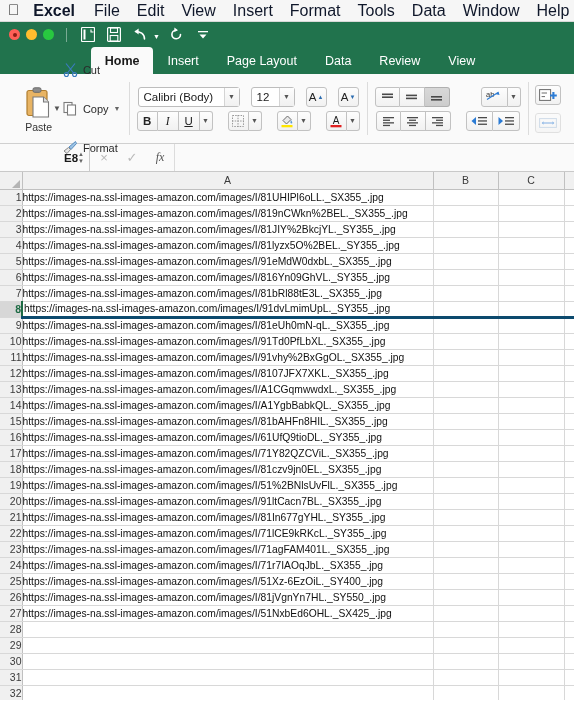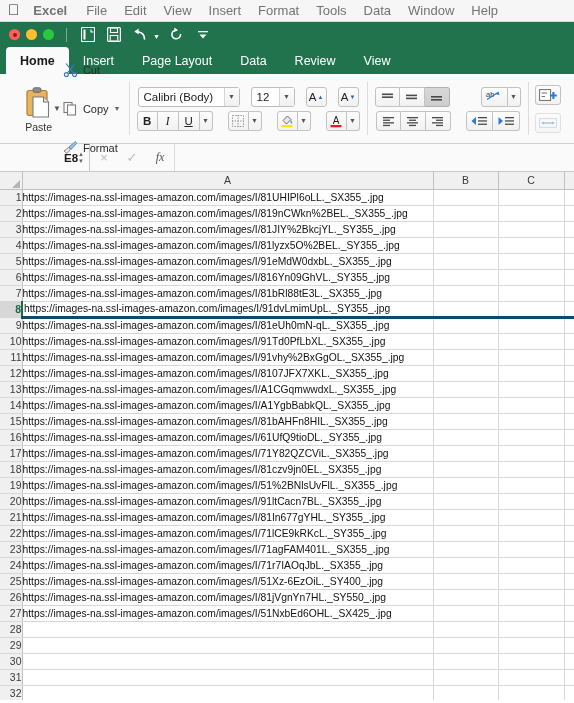--- a/index.html
+++ b/index.html
@@ -21,22 +21,22 @@
   }
   .apple-logo {
     font-size: 15px;
     line-height: 1;
     color: #222;
     margin-right: 14px;
     position: relative;
     top: -1px;
   }
   .menubar-item {
-    font-size: 13px;
-    color: #737373;
+    font-size: 16px;
+    color: #0f172a;
     margin-right: 17px;
     white-space: nowrap;
   }
   .menubar-item.app-name { font-weight: bold; margin-right: 19px; }
 
   
   .qat {
     height: 25px;
     background: #21734d;
     display: flex;
@@ -66,20 +66,21 @@
     font-size: 7px; color: #fff; margin: 3px 6px 0 -2px;
   }
 
   
   .ribbon-tabs {
     height: 27px;
     background: #21734d;
     display: flex;
     align-items: stretch;
     padding-left: 6px;
+    justify-content: center;
   }
   .tab {
     display: flex; align-items: center;
     padding: 0 14px;
     font-size: 12.5px;
     color: #ffffff;
     white-space: nowrap;
   }
   .tab.active {
     background: #fafafa;

